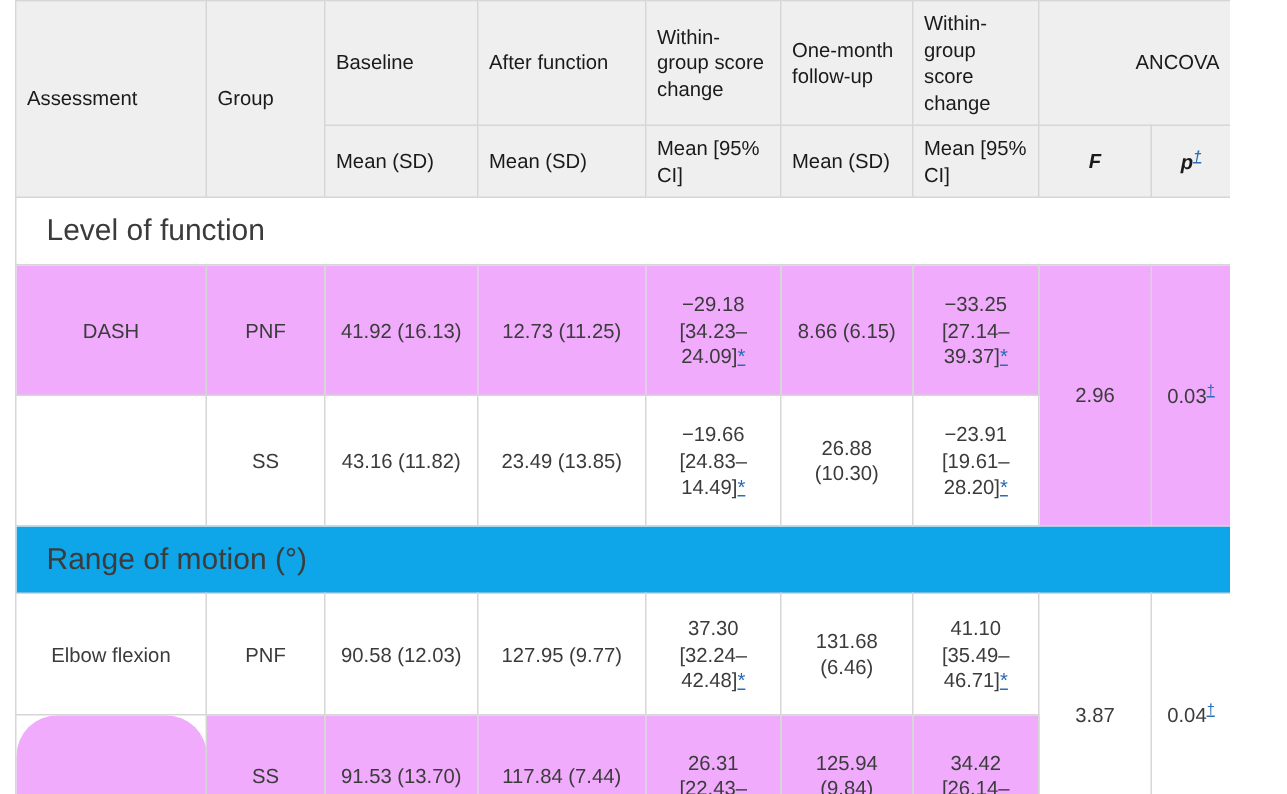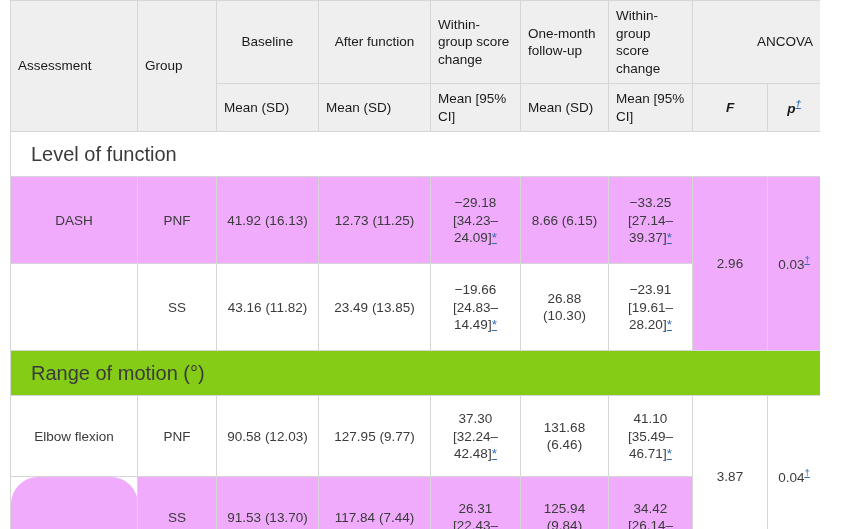--- a/index.html
+++ b/index.html
@@ -37,35 +37,35 @@
   }
   
   thead th {
     background: #efefef;
     color: #1a1a1a;
     font-weight: bold;
     font-size: 13.5px;
     text-align: left;
     vertical-align: middle;
   }
-  thead th.ctr { text-align: center; }
+  thead th.ctr { }
   thead th.assessment-th,
   thead th.group-th { text-align: left; }
   thead th.ancova-th { text-align: right; }
   thead th.stat-th { text-align: center; font-style: italic; font-weight: bold; }
 
   
   tr.section-row td {
     padding: 9px 7px 9px 20px;
     font-size: 20px;
     color: #3b3b3b;
     text-align: left;
   }
   tr.section-row.light td { background: #ffffff; }
-  tr.section-row.shade td { background: #84cc16; }
+  tr.section-row.shade td { background: #0ea5e9; }
 
   
   tr.data-row td {
     text-align: center;
     font-size: 13.5px;
     color: #3b3b3b;
   }
   tr.data-row.shade td { background: #f0abfc; }
   tr.data-row.light td { background: #ffffff; }
 

